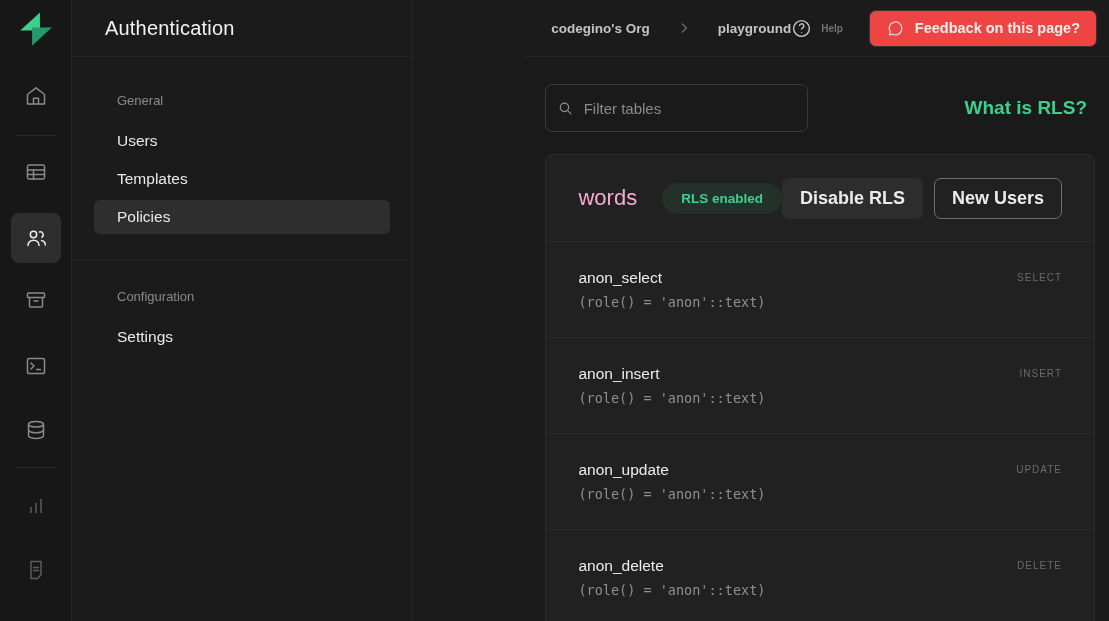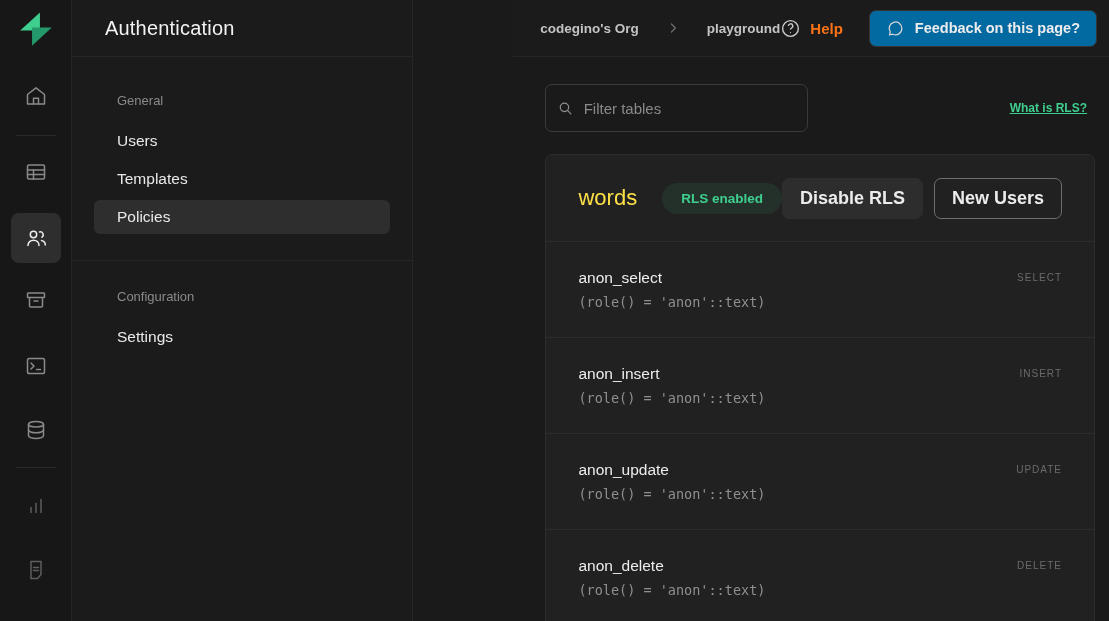--- a/index.html
+++ b/index.html
@@ -31,39 +31,39 @@
   .menu-item.active { background:#2e2e2e; border-radius:6px; margin:4px 22px; padding:8px 0 8px 23px; }
   .menu-divider { border-top:1px solid #262626; margin:26px 0 28px 0; }
 
   
   .main { flex:1; display:flex; flex-direction:column; min-width:0;align-items:flex-end; }
   .main-header { height:57px; min-height:57px; background:#1b1b1b; border-bottom:1px solid #262626;
     display:flex; align-items:center; padding:0 12px 0 27px; }
   .crumb { font-size:13.5px; font-weight:700; color:#c4c4c4; cursor:pointer; }
   .crumb-sep { margin:0 26px; display:flex; align-items:center; }
   .header-right { margin-left:auto; display:flex; align-items:center; }
-  .help { display:flex; align-items:center; gap:9px; color:#f97316; font-size:15px; font-weight:600;
+  .help { display:flex; align-items:center; gap:9px; color:#737373; font-size:10px; font-weight:600;
     cursor:pointer; margin-right:26px; }
-  .feedback-btn { display:flex; align-items:center; gap:10px; background:#0369a1; border:1px solid #343434;
+  .feedback-btn { display:flex; align-items:center; gap:10px; background:#ef4444; border:1px solid #343434;
     border-radius:7px; padding:8px 16px; font-size:14.5px; font-weight:700; color:#ededed; cursor:pointer; }
 
   
   .content { padding:27px 14px 0 21px; flex:1; }
   .toolbar { display:flex; align-items:center; justify-content:space-between; margin-bottom:22px; }
   .filter-box { width:263px; height:48px; border:1px solid #3a3a3a; border-radius:7px;
     display:flex; align-items:center; padding:0 12px; gap:10px; background:transparent; }
   .filter-box svg { stroke:#8f8f8f; fill:none; stroke-width:1.6; stroke-linecap:round; }
   .filter-input { background:transparent; border:none; outline:none; color:#ddd; font-size:15px;
     font-family:"Liberation Sans", sans-serif; width:100%; }
   .filter-input::placeholder { color:#8a8a8a; }
-  .rls-link { color:#3ecf8e; font-size:12px; font-weight:700; cursor:pointer; margin-right:8px;text-decoration:underline; }
+  .rls-link { color:#3ecf8e; font-size:19px; font-weight:700; cursor:pointer; margin-right:8px; }
 
   .card { background:#212121; border:1px solid #2c2c2c; border-radius:7px; }
   .card-header { height:86px; display:flex; align-items:center; padding:0 32px; }
-  .table-name { font-size:22px; color:#fde047; }
+  .table-name { font-size:22px; color:#f9a8d4; }
   .badge { margin-left:25px; background:rgba(62,207,142,.09); color:#3ecf8e; font-size:13.5px; font-weight:700;
     padding:8px 19px; border-radius:999px; }
   .card-actions { margin-left:auto; display:flex; gap:11px; }
   .btn { font-family:"Liberation Sans", sans-serif; font-size:18px; font-weight:700; color:#ececec;
     border-radius:7px; padding:9px 17px; cursor:pointer; }
   .btn-filled { background:#2d2d2d; border:1px solid #2d2d2d; }
   .btn-outline { background:transparent; border:1px solid #6e6e6e; }
 
   .policy-row { border-top:1px solid #2c2c2c; height:96px; padding:0 32px; display:flex;
     align-items:center; justify-content:space-between; }

